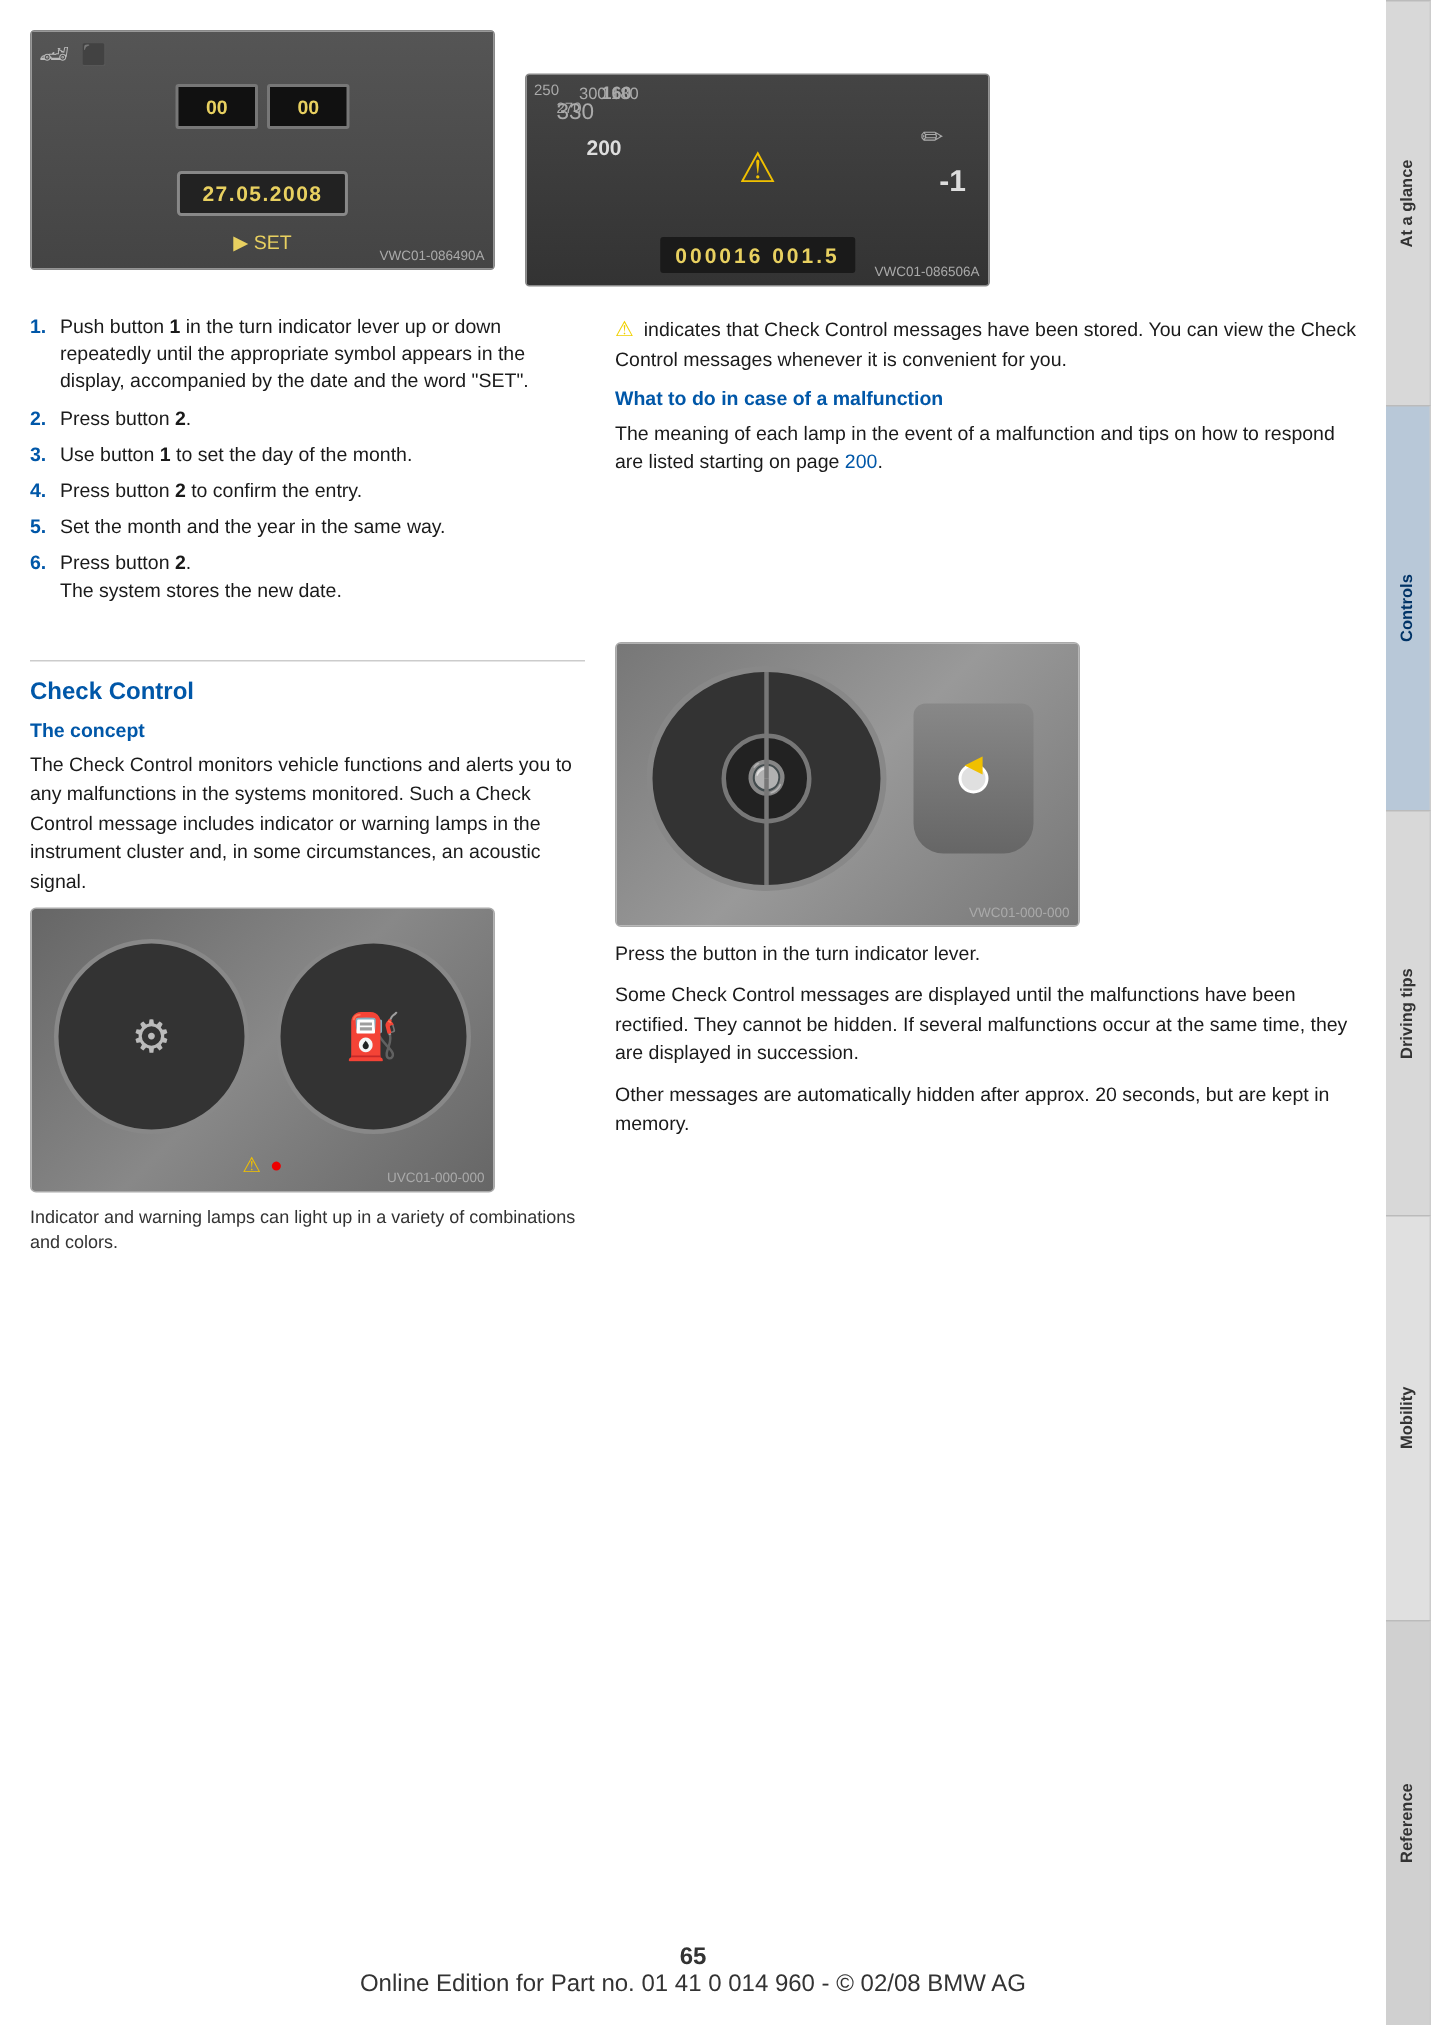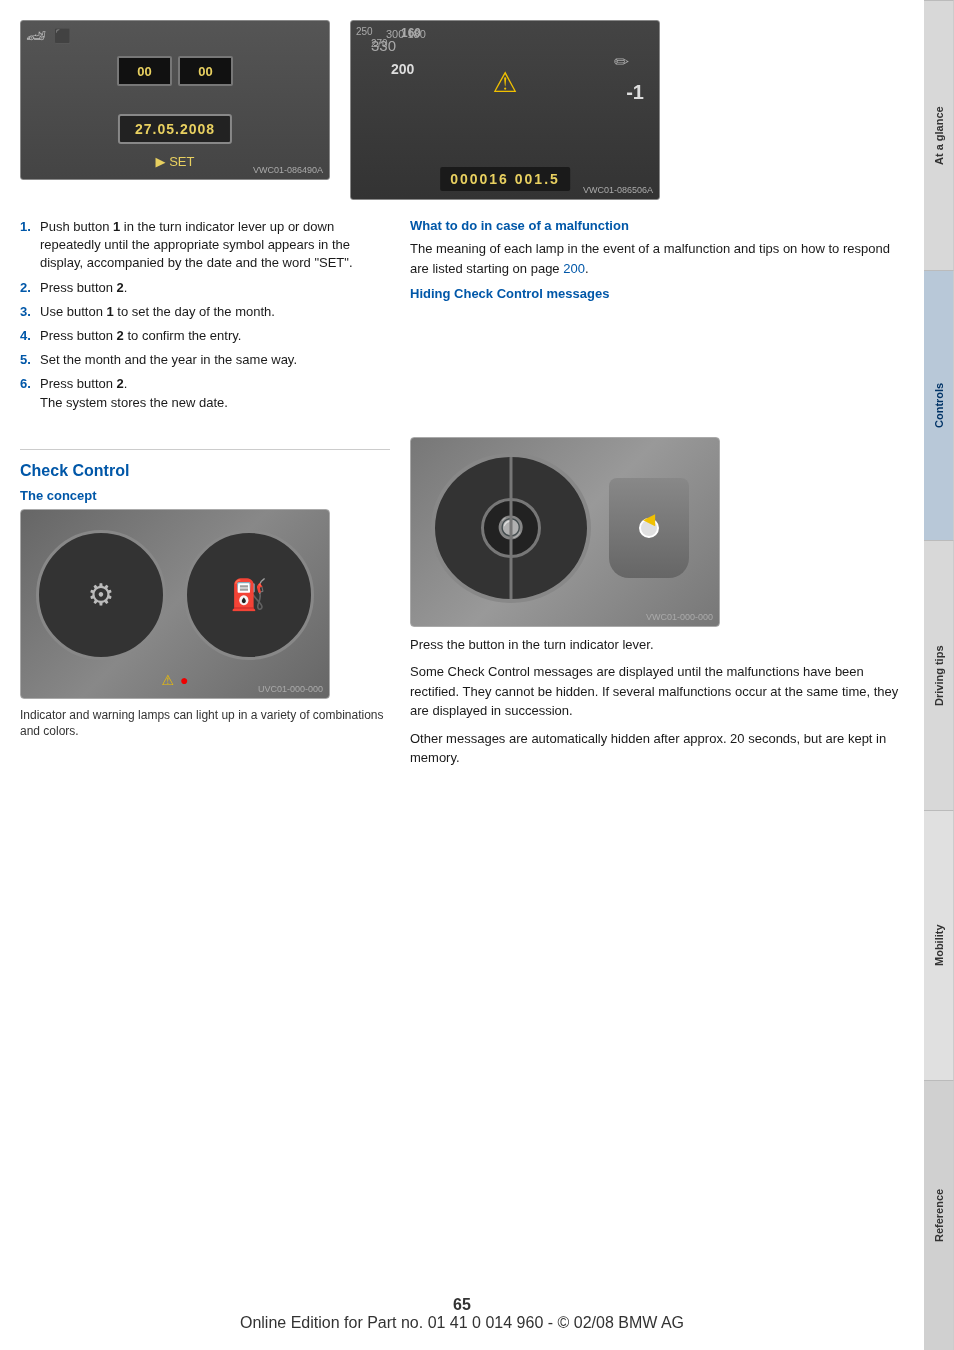--- a/index.html
+++ b/index.html
@@ -263,27 +263,28 @@
       bottom: 10px;
       left: 50%;
       transform: translateX(-50%);
       color: #e8d060;
       font-size: 13px;
     }
 
     
     .speedo-right {
       width: 310px;
-      height: 180px;
+      height: 142px;
       background: linear-gradient(to bottom, #444 0%, #333 100%);
       border: 1px solid #888;
       border-radius: 3px;
       overflow: hidden;
       position: relative;
       margin-bottom: 8px;
+      margin-top: 29px;
     }
 
     .odometer-bar {
       position: absolute;
       bottom: 8px;
       left: 50%;
       transform: translateX(-50%);
       color: #e8d060;
       font-size: 14px;
       font-weight: bold;
@@ -376,36 +377,40 @@
             <span>Set the month and the year in the same way.</span>
           </li>
           <li>
             <span class="list-num">6.</span>
             <span>Press button <span class="bold">2</span>.<br>The system stores the new date.</span>
           </li>
         </ul>
       </div>
 
       <div class="right-col">
+        <p class="body-text">
+          <span class="warning-inline">⚠</span>
+          <span>indicates that Check Control messages have been stored. You can view the Check Control messages whenever it is convenient for you.</span>
+        </p>
 
         <p class="subsection-heading">What to do in case of a malfunction</p>
         <p class="body-text">
           <span>The meaning of each lamp in the event of a malfunction and tips on how to respond are listed starting on page </span><a class="link-text">200</a><span>.</span>
         </p>
 
-        <p class="subsection-heading">Hiding Check Control messages</p>
       </div>
     </div>
 
     <div class="two-col" style="flex:none;">
 
       <div class="left-col">
         <hr class="section-divider">
         <h2 class="section-heading">Check Control</h2>
         <p class="subsection-heading">The concept</p>
+        <p class="body-text">The Check Control monitors vehicle functions and alerts you to any malfunctions in the systems monitored. Such a Check Control message includes indicator or warning lamps in the instrument cluster and, in some circumstances, an acoustic signal.</p>
 
         <div class="cluster-small">
 
           <div style="position:absolute; left:15px; top:20px; width:130px; height:130px; border:3px solid #888; border-radius:50%; background:#333; display:flex; align-items:center; justify-content:center;">
             <span style="font-size:30px; color:#bbb;">⚙</span>
           </div>
           <div style="position:absolute; right:15px; top:20px; width:130px; height:130px; border:3px solid #888; border-radius:50%; background:#333; display:flex; align-items:center; justify-content:center;">
             <span style="font-size:30px; color:#bbb;">⛽</span>
           </div>
 

